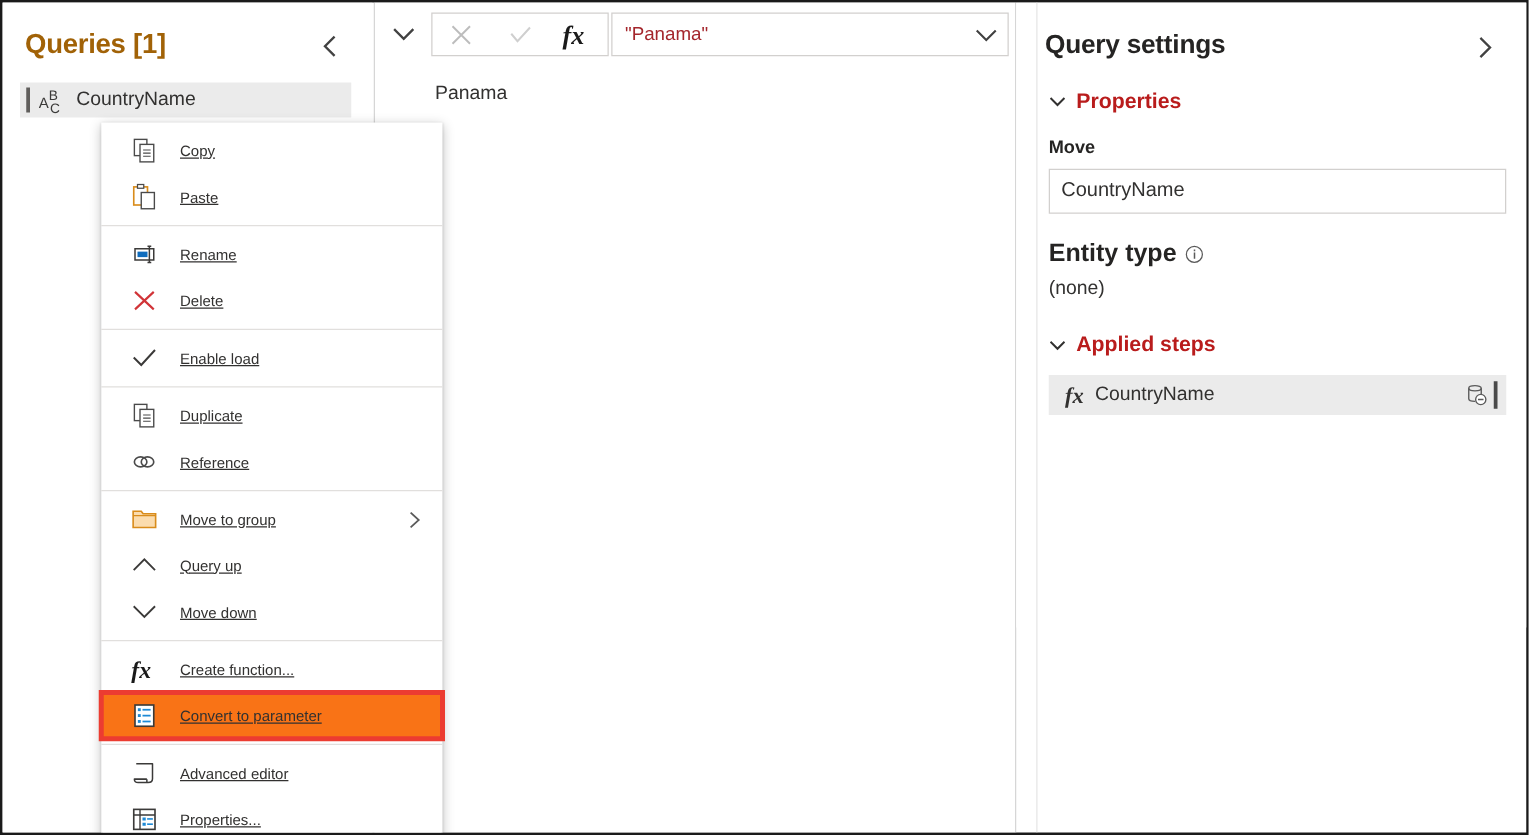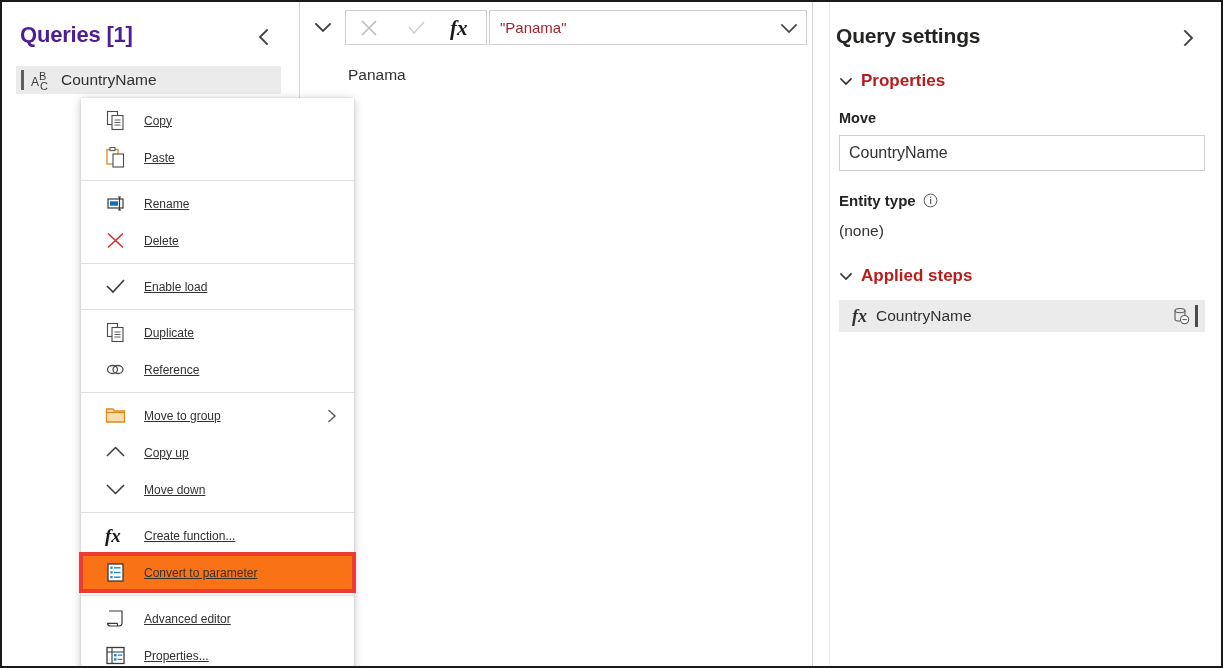--- a/index.html
+++ b/index.html
@@ -35,21 +35,21 @@
   #queries-header {
     position: absolute;
     left: 0; top: 14px;
     width: 296px; height: 44px;
   }
   #queries-title {
     position: absolute;
     left: 18px; top: 6px;
     font-size: 22px;
     font-weight: bold;
-    color: #4c1d95;
+    color: #a16207;
     letter-spacing: -0.2px;
   }
   #queries-collapse {
     position: absolute;
     right: 23px; top: 10px;
     width: 22px; height: 22px;
     cursor: pointer;
   }
   .chev {
     display: block;
@@ -228,21 +228,21 @@
     padding-left: 9px;
     outline: none;
   }
   #entity-row {
     position: absolute;
     left: 26px; top: 190px;
     display: flex;
     align-items: center;
   }
   #entity-label {
-    font-size: 15px;
+    font-size: 20px;
     font-weight: bold;
     color: #252423;
   }
   #entity-info {
     margin-left: 7px;
     width: 15px; height: 15px;
     cursor: pointer;
   }
   #entity-value {
     position: absolute;
@@ -564,21 +564,21 @@
         </svg>
       </span>
     </div>
 
     <div class="menu-item">
       <span class="menu-icon">
         <svg width="23" height="23" viewBox="0 0 23 23">
           <path d="M3.5 14.5 L11.5 6.5 L19.5 14.5" fill="none" stroke="#3b3a39" stroke-width="1.5" stroke-linecap="square"></path>
         </svg>
       </span>
-      <span class="menu-label">Copy up</span>
+      <span class="menu-label">Query up</span>
     </div>
 
     <div class="menu-item">
       <span class="menu-icon">
         <svg width="23" height="23" viewBox="0 0 23 23">
           <path d="M3.5 7.5 L11.5 15.5 L19.5 7.5" fill="none" stroke="#3b3a39" stroke-width="1.5" stroke-linecap="square"></path>
         </svg>
       </span>
       <span class="menu-label">Move down</span>
     </div>

